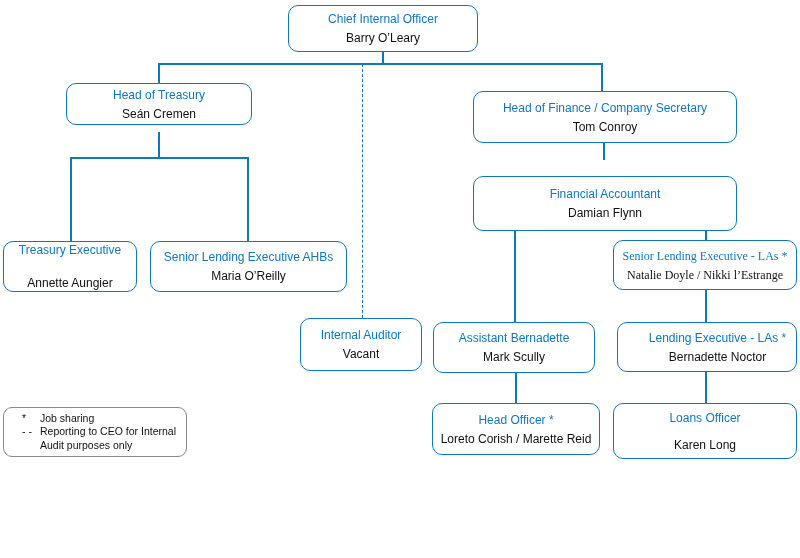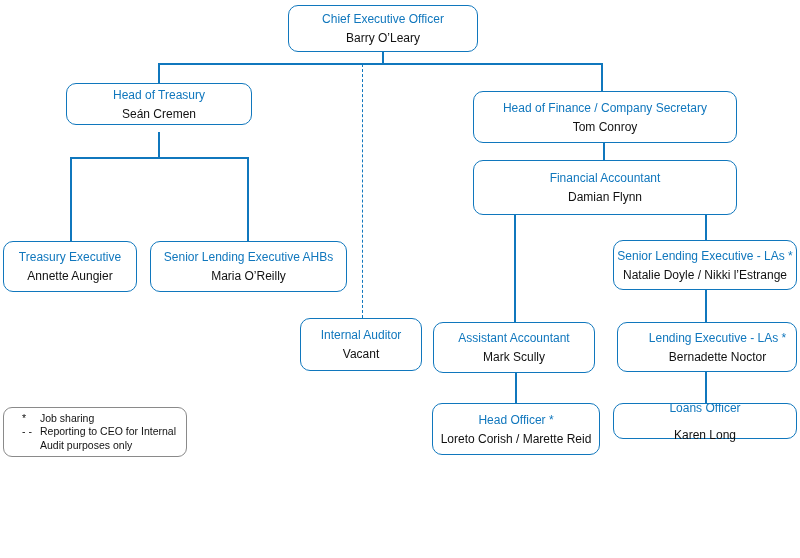--- a/index.html
+++ b/index.html
@@ -21,29 +21,29 @@
   .node-title{color:var(--accent);font-size:12px;line-height:1;white-space:nowrap;}
   .node-person{color:var(--person-text);font-size:12px;line-height:1;white-space:nowrap;}
   .line{position:absolute;background:var(--accent);}
   .line.h{height:1.5px;}
   .line.v{width:1.5px;}
   .line.dashed{width:0;background:none;border-left:1.5px dashed var(--accent);}
   
   #ceo{left:288px;top:5px;width:190px;height:47px;}
   #head-treasury{left:66px;top:83px;width:186px;height:42px;}
   #head-finance{left:473px;top:91px;width:264px;height:52px;}
-  #financial-accountant{left:473px;top:160px;width:264px;height:55px;text-align:right;}
-  #treasury-executive{left:3px;top:241px;width:134px;height:51px;}
+  #financial-accountant{left:473px;top:176px;width:264px;height:55px;text-align:right;}
+  #treasury-executive{left:3px;top:241px;width:134px;height:51px;justify-content:space-between;}
   #senior-lending-ahbs{left:150px;top:241px;width:197px;height:51px;}
-  #senior-lending-las{left:613px;top:240px;width:184px;height:50px;}
+  #senior-lending-las{left:613px;top:240px;width:184px;height:50px;font-family:Liberation Serif, serif;}
   #internal-auditor{left:300px;top:318px;width:122px;height:53px;}
   #assistant-accountant{left:433px;top:322px;width:162px;height:51px;}
   #lending-executive-las{left:617px;top:322px;width:180px;height:50px;padding-left:23px;}
   #loans-officer-1{left:432px;top:403px;width:168px;height:52px;}
-  #loans-officer-2{left:613px;top:403px;width:184px;height:36px;gap:15px;}
+  #loans-officer-2{left:613px;top:403px;width:184px;height:56px;gap:15px;}
   
   #c1{left:382px;top:52px;height:11px;}
   #c2{left:158px;top:63px;width:445px;}
   #c3{left:158px;top:64px;height:19px;}
   #c4{left:601px;top:64px;height:27px;}
   #c5{left:158px;top:132px;height:25px;}
   #c6{left:70px;top:157px;width:179px;}
   #c7{left:70px;top:158px;height:83px;}
   #c8{left:247px;top:158px;height:83px;}
   #c9{left:362px;top:64px;height:254px;}
@@ -81,21 +81,21 @@
   <div class="line v" id="c8"></div>
   <div class="line dashed" id="c9"></div>
   <div class="line v" id="c10"></div>
   <div class="line v" id="c11"></div>
   <div class="line v" id="c12"></div>
   <div class="line v" id="c13"></div>
   <div class="line v" id="c14"></div>
   <div class="line v" id="c15"></div>
 
   <div class="node" id="ceo">
-    <div class="node-title">Chief Executive Officer</div>
+    <div class="node-title">Chief Internal Officer</div>
     <div class="node-person">Barry O’Leary</div>
   </div>
 
   <div class="node" id="head-treasury">
     <div class="node-title">Head of Treasury</div>
     <div class="node-person">Seán Cremen</div>
   </div>
 
   <div class="node" id="head-finance">
     <div class="node-title">Head of Finance / Company Secretary</div>
@@ -121,21 +121,21 @@
     <div class="node-title">Senior Lending Executive - LAs *</div>
     <div class="node-person">Natalie Doyle / Nikki l’Estrange</div>
   </div>
 
   <div class="node" id="internal-auditor">
     <div class="node-title">Internal Auditor</div>
     <div class="node-person">Vacant</div>
   </div>
 
   <div class="node" id="assistant-accountant">
-    <div class="node-title">Assistant Accountant</div>
+    <div class="node-title">Assistant Bernadette</div>
     <div class="node-person">Mark Scully</div>
   </div>
 
   <div class="node" id="lending-executive-las">
     <div class="node-title">Lending Executive - LAs *</div>
     <div class="node-person">Bernadette Noctor</div>
   </div>
 
   <div class="node" id="loans-officer-1">
     <div class="node-title">Head Officer *</div>

